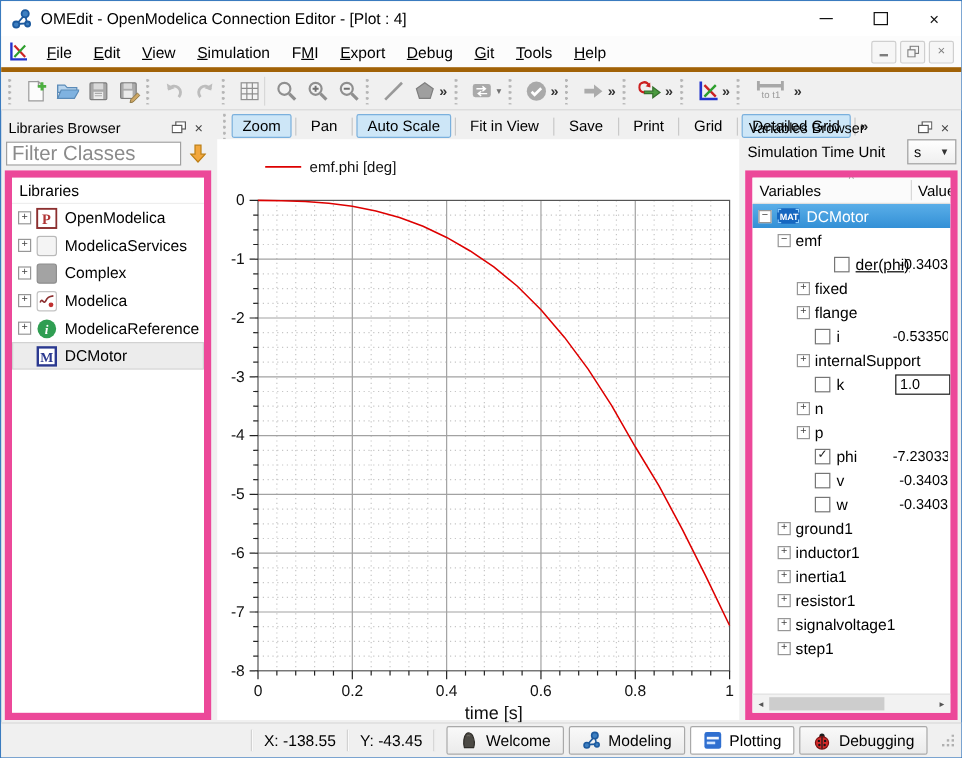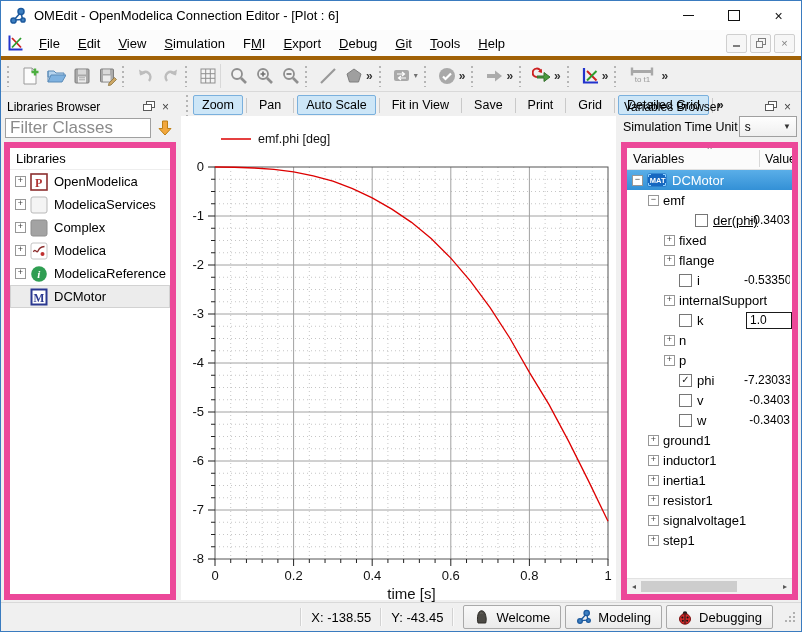--- a/index.html
+++ b/index.html
@@ -42,21 +42,21 @@
   .filter-input::placeholder{color:#8b8b8b;}
   .funnel-btn{width:20px;height:20px;display:flex;align-items:center;justify-content:center;flex:none;}
   .tree-box{flex:1;background:#fff;border:6px solid #ec4899;position:relative;overflow:hidden;font-size:13px;min-height:0;}
   .lib-colhdr{height:21px;line-height:21px;padding-left:6px;border-bottom:1px solid #eeeeee;}
   .lib-row{height:23px;display:flex;align-items:center;padding-left:3px;}
   .lib-row.selected{background:#ececec;box-shadow:inset 0 0 0 1px #d2d2d2;}
   .exp{width:9px;height:9px;border:1px solid #979797;background:#fff;font-size:9px;line-height:7px;text-align:center;color:#444;flex:none;margin:0 4px 0 2px;}
   .exp.none{visibility:hidden;}
   .lib-icon{margin-right:6px;display:flex;flex:none;}
   
-  .tu-row{display:flex;align-items:center;padding:1px 1px 5px 2px;font-size:12.5px;gap:1px;flex:none;}
+  .tu-row{display:flex;align-items:center;padding:1px 1px 5px 2px;font-size:12.5px;gap:18px;flex:none;}
   .combo{flex:1;height:19px;border:1px solid #a0a0a0;background:linear-gradient(#fefefe,#efefef);display:flex;align-items:center;padding:0 5px;font-size:12px;min-width:0;}
   .combo .caret{margin-left:auto;font-size:8px;color:#333;}
   .vb-colhdr{height:21px;border-bottom:1px solid #e0e0e0;background:#fbfbfb;position:relative;font-size:12.5px;}
   .vb-colhdr .col-var{position:absolute;left:6px;top:4px;}
   .vb-colhdr .col-val{position:absolute;left:138px;top:4px;}
   .vb-colhdr .col-div{position:absolute;left:132px;top:2px;bottom:2px;width:1px;background:#d8d8d8;}
   .scrollhint{position:absolute;left:50%;top:-4px;transform:translateX(-50%);font-size:9px;color:#555;}
   .vb-row{height:20px;display:flex;align-items:center;position:relative;font-size:13px;}
   .vb-row.sel{background:linear-gradient(#5aaee8,#3390d6);color:#fff;}
   .cb{width:11px;height:11px;border:1px solid #767676;background:#fff;flex:none;display:flex;align-items:center;justify-content:center;font-size:10px;line-height:10px;color:#222;margin-right:5px;}
@@ -96,21 +96,21 @@
           <g stroke="#1d5a9e" stroke-width="1.5" fill="#3d7fc1">
             <line x1="5" y1="13" x2="12" y2="5"></line>
             <line x1="12" y1="5" x2="13.5" y2="12.5"></line>
             <line x1="5" y1="13" x2="13.5" y2="12.5"></line>
             <circle cx="4.5" cy="13.5" r="2.6"></circle>
             <circle cx="12" cy="4.5" r="3"></circle>
             <circle cx="14" cy="13" r="2.1"></circle>
           </g>
         </svg>
     </span>
-    <span class="title-text">OMEdit - OpenModelica Connection Editor - [Plot : 6]</span>
+    <span class="title-text">OMEdit - OpenModelica Connection Editor - [Plot : 4]</span>
     <div class="win-controls">
       <div class="wc">
           <span class="min-glyph"></span>
         </div>
       <div class="wc">
           <span class="max-glyph"></span>
         </div>
       <div class="wc close">
           <span>×</span>
         </div>
@@ -706,20 +706,30 @@
                 <line x1="12" y1="5" x2="13.5" y2="12.5"></line>
                 <line x1="5" y1="13" x2="13.5" y2="12.5"></line>
                 <circle cx="4.5" cy="13.5" r="2.6"></circle>
                 <circle cx="12" cy="4.5" r="3"></circle>
                 <circle cx="14" cy="13" r="2.1"></circle>
               </g>
             </svg>
           </span>
           <span>Modeling</span>
         </div>
+        <div class="persp active">
+          <span style="display: flex;">
+            <svg width="16" height="16" viewBox="0 0 16 16">
+              <rect x="1" y="1" width="14" height="14" rx="2" fill="#2f6fd0"></rect>
+              <rect x="3" y="5" width="10" height="2.2" fill="#fff" opacity="0.95"></rect>
+              <rect x="3" y="9" width="7" height="2.2" fill="#cfe4ff"></rect>
+            </svg>
+          </span>
+          <span>Plotting</span>
+        </div>
         <div class="persp">
           <span style="display: flex;">
             <svg width="16" height="16" viewBox="0 0 16 16">
               <circle cx="8" cy="4.5" r="2.2" fill="#1d1d1d"></circle>
               <ellipse cx="8" cy="10" rx="5.5" ry="5.2" fill="#d42a2a" stroke="#7c1212"></ellipse>
               <line x1="8" y1="5" x2="8" y2="15" stroke="#1d1d1d"></line>
               <circle cx="5.4" cy="8.4" r="1" fill="#151515"></circle>
               <circle cx="10.6" cy="8.4" r="1" fill="#151515"></circle>
               <circle cx="5.8" cy="11.8" r="1" fill="#151515"></circle>
               <circle cx="10.2" cy="11.8" r="1" fill="#151515"></circle>

